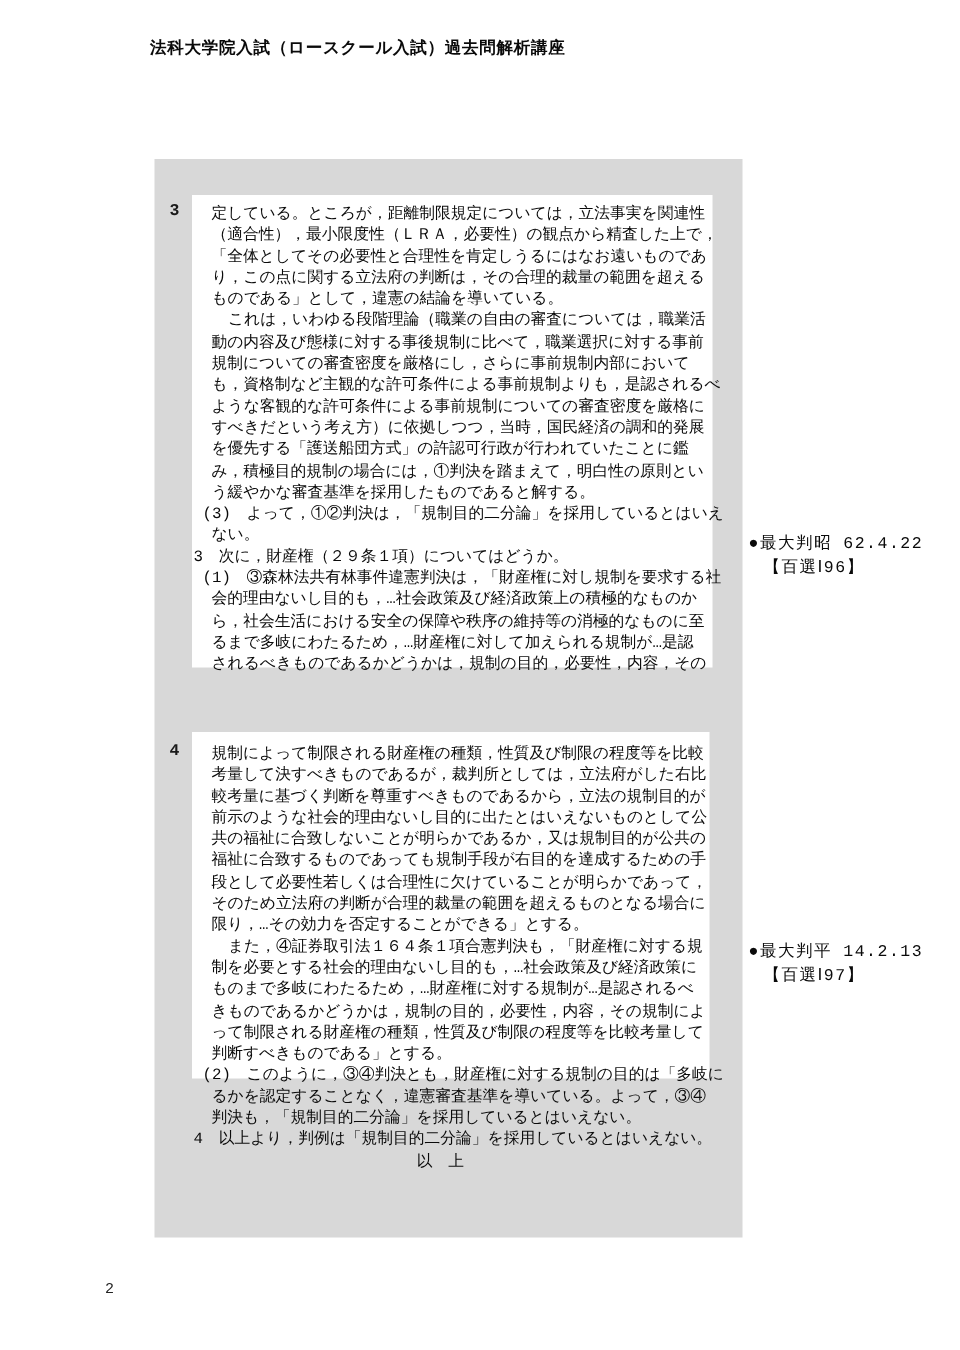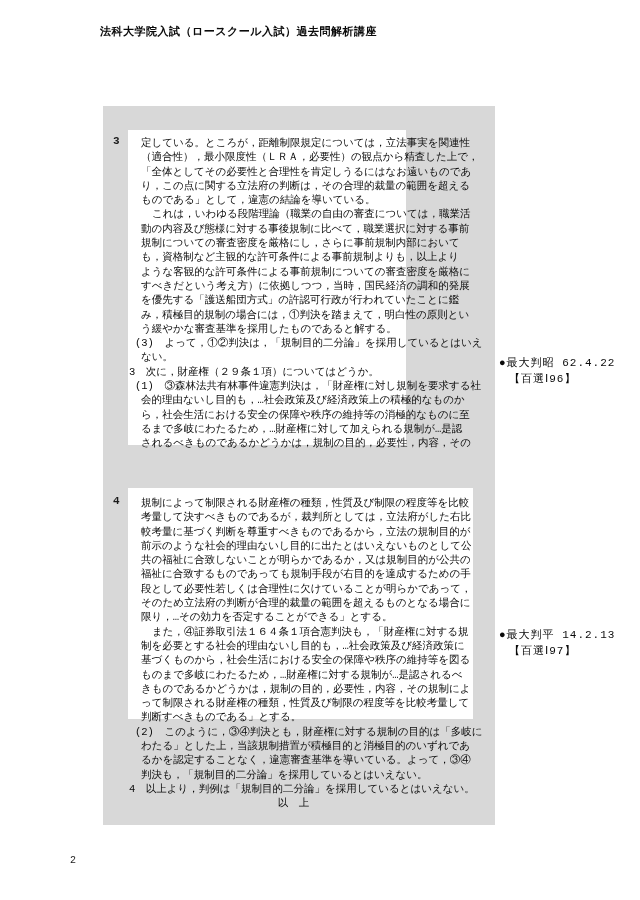--- a/index.html
+++ b/index.html
@@ -26,21 +26,21 @@
     position:absolute;
     font-size:11px;font-weight:600;color:#1a1a1a;
   }
   .block-num.n3{left:10px;top:29px;}
   .block-num.n4{left:10px;top:389px;}
   .white-box{
     position:absolute;left:25px;
     background:#ffffff;
     box-sizing:border-box;
   }
-  .white-box.b1{top:24px;width:278px;height:315px;padding-top:6px;}
+  .white-box.b1{top:24px;width:347px;height:315px;padding-top:6px;}
   .white-box.b2{top:382px;width:345px;height:231px;padding-top:8px;}
   .ln{
     font-size:10.5px;line-height:14.3px;
     white-space:pre;letter-spacing:0px;
     color:#0a0a0a;
   }
   .ln.b{padding-left:13px;}   
   .ln.f{padding-left:24px;}   
   .ln.m{padding-left:7px;}    
   .ln.n{padding-left:1px;}    
@@ -72,21 +72,21 @@
     <div class="white-box b1">
       <div>
           <div class="ln b">定している。ところが，距離制限規定については，立法事実を関連性</div>
           <div class="ln b">（適合性），最小限度性（ＬＲＡ，必要性）の観点から精査した上で，</div>
           <div class="ln b">「全体としてその必要性と合理性を肯定しうるにはなお遠いものであ</div>
           <div class="ln b">り，この点に関する立法府の判断は，その合理的裁量の範囲を超える</div>
           <div class="ln b">ものである」として，違憲の結論を導いている。</div>
           <div class="ln f">これは，いわゆる段階理論（職業の自由の審査については，職業活</div>
           <div class="ln b">動の内容及び態様に対する事後規制に比べて，職業選択に対する事前</div>
           <div class="ln b">規制についての審査密度を厳格にし，さらに事前規制内部において</div>
-          <div class="ln b">も，資格制など主観的な許可条件による事前規制よりも，以上より</div>
+          <div class="ln b">も，資格制など主観的な許可条件による事前規制よりも，是認されるべ</div>
           <div class="ln b">ような客観的な許可条件による事前規制についての審査密度を厳格に</div>
           <div class="ln b">すべきだという考え方）に依拠しつつ，当時，国民経済の調和的発展</div>
           <div class="ln b">を優先する「護送船団方式」の許認可行政が行われていたことに鑑</div>
           <div class="ln b">み，積極目的規制の場合には，①判決を踏まえて，明白性の原則とい</div>
           <div class="ln b">う緩やかな審査基準を採用したものであると解する。</div>
           <div class="ln m">(3)　よって，①②判決は，「規制目的二分論」を採用しているとはいえ</div>
           <div class="ln b">ない。</div>
           <div class="ln n">3　次に，財産権（２９条１項）についてはどうか。</div>
           <div class="ln m">(1)　③森林法共有林事件違憲判決は，「財産権に対し規制を要求する社</div>
           <div class="ln b">会的理由ないし目的も，…社会政策及び経済政策上の積極的なものか</div>
@@ -104,27 +104,25 @@
           <div class="ln b">考量して決すべきものであるが，裁判所としては，立法府がした右比</div>
           <div class="ln b">較考量に基づく判断を尊重すべきものであるから，立法の規制目的が</div>
           <div class="ln b">前示のような社会的理由ないし目的に出たとはいえないものとして公</div>
           <div class="ln b">共の福祉に合致しないことが明らかであるか，又は規制目的が公共の</div>
           <div class="ln b">福祉に合致するものであっても規制手段が右目的を達成するための手</div>
           <div class="ln b">段として必要性若しくは合理性に欠けていることが明らかであって，</div>
           <div class="ln b">そのため立法府の判断が合理的裁量の範囲を超えるものとなる場合に</div>
           <div class="ln b">限り，…その効力を否定することができる」とする。</div>
           <div class="ln f">また，④証券取引法１６４条１項合憲判決も，「財産権に対する規</div>
           <div class="ln b">制を必要とする社会的理由ないし目的も，…社会政策及び経済政策に</div>
-          <div class="ln b">基づくものから，社会生活における安全の保障や秩序の維持等を図る</div>
           <div class="ln b">ものまで多岐にわたるため，…財産権に対する規制が…是認されるべ</div>
           <div class="ln b">きものであるかどうかは，規制の目的，必要性，内容，その規制によ</div>
           <div class="ln b">って制限される財産権の種類，性質及び制限の程度等を比較考量して</div>
           <div class="ln b">判断すべきものである」とする。</div>
           <div class="ln m">(2)　このように，③④判決とも，財産権に対する規制の目的は「多岐に</div>
-          <div class="ln b">わたる」とした上，当該規制措置が積極目的と消極目的のいずれであ</div>
           <div class="ln b">るかを認定することなく，違憲審査基準を導いている。よって，③④</div>
           <div class="ln b">判決も，「規制目的二分論」を採用しているとはいえない。</div>
           <div class="ln n">4　以上より，判例は「規制目的二分論」を採用しているとはいえない。</div>
           <div class="ln r">以　上</div>
         </div>
     </div>
 
   </div>
 
   <div class="margin-note mn1">

